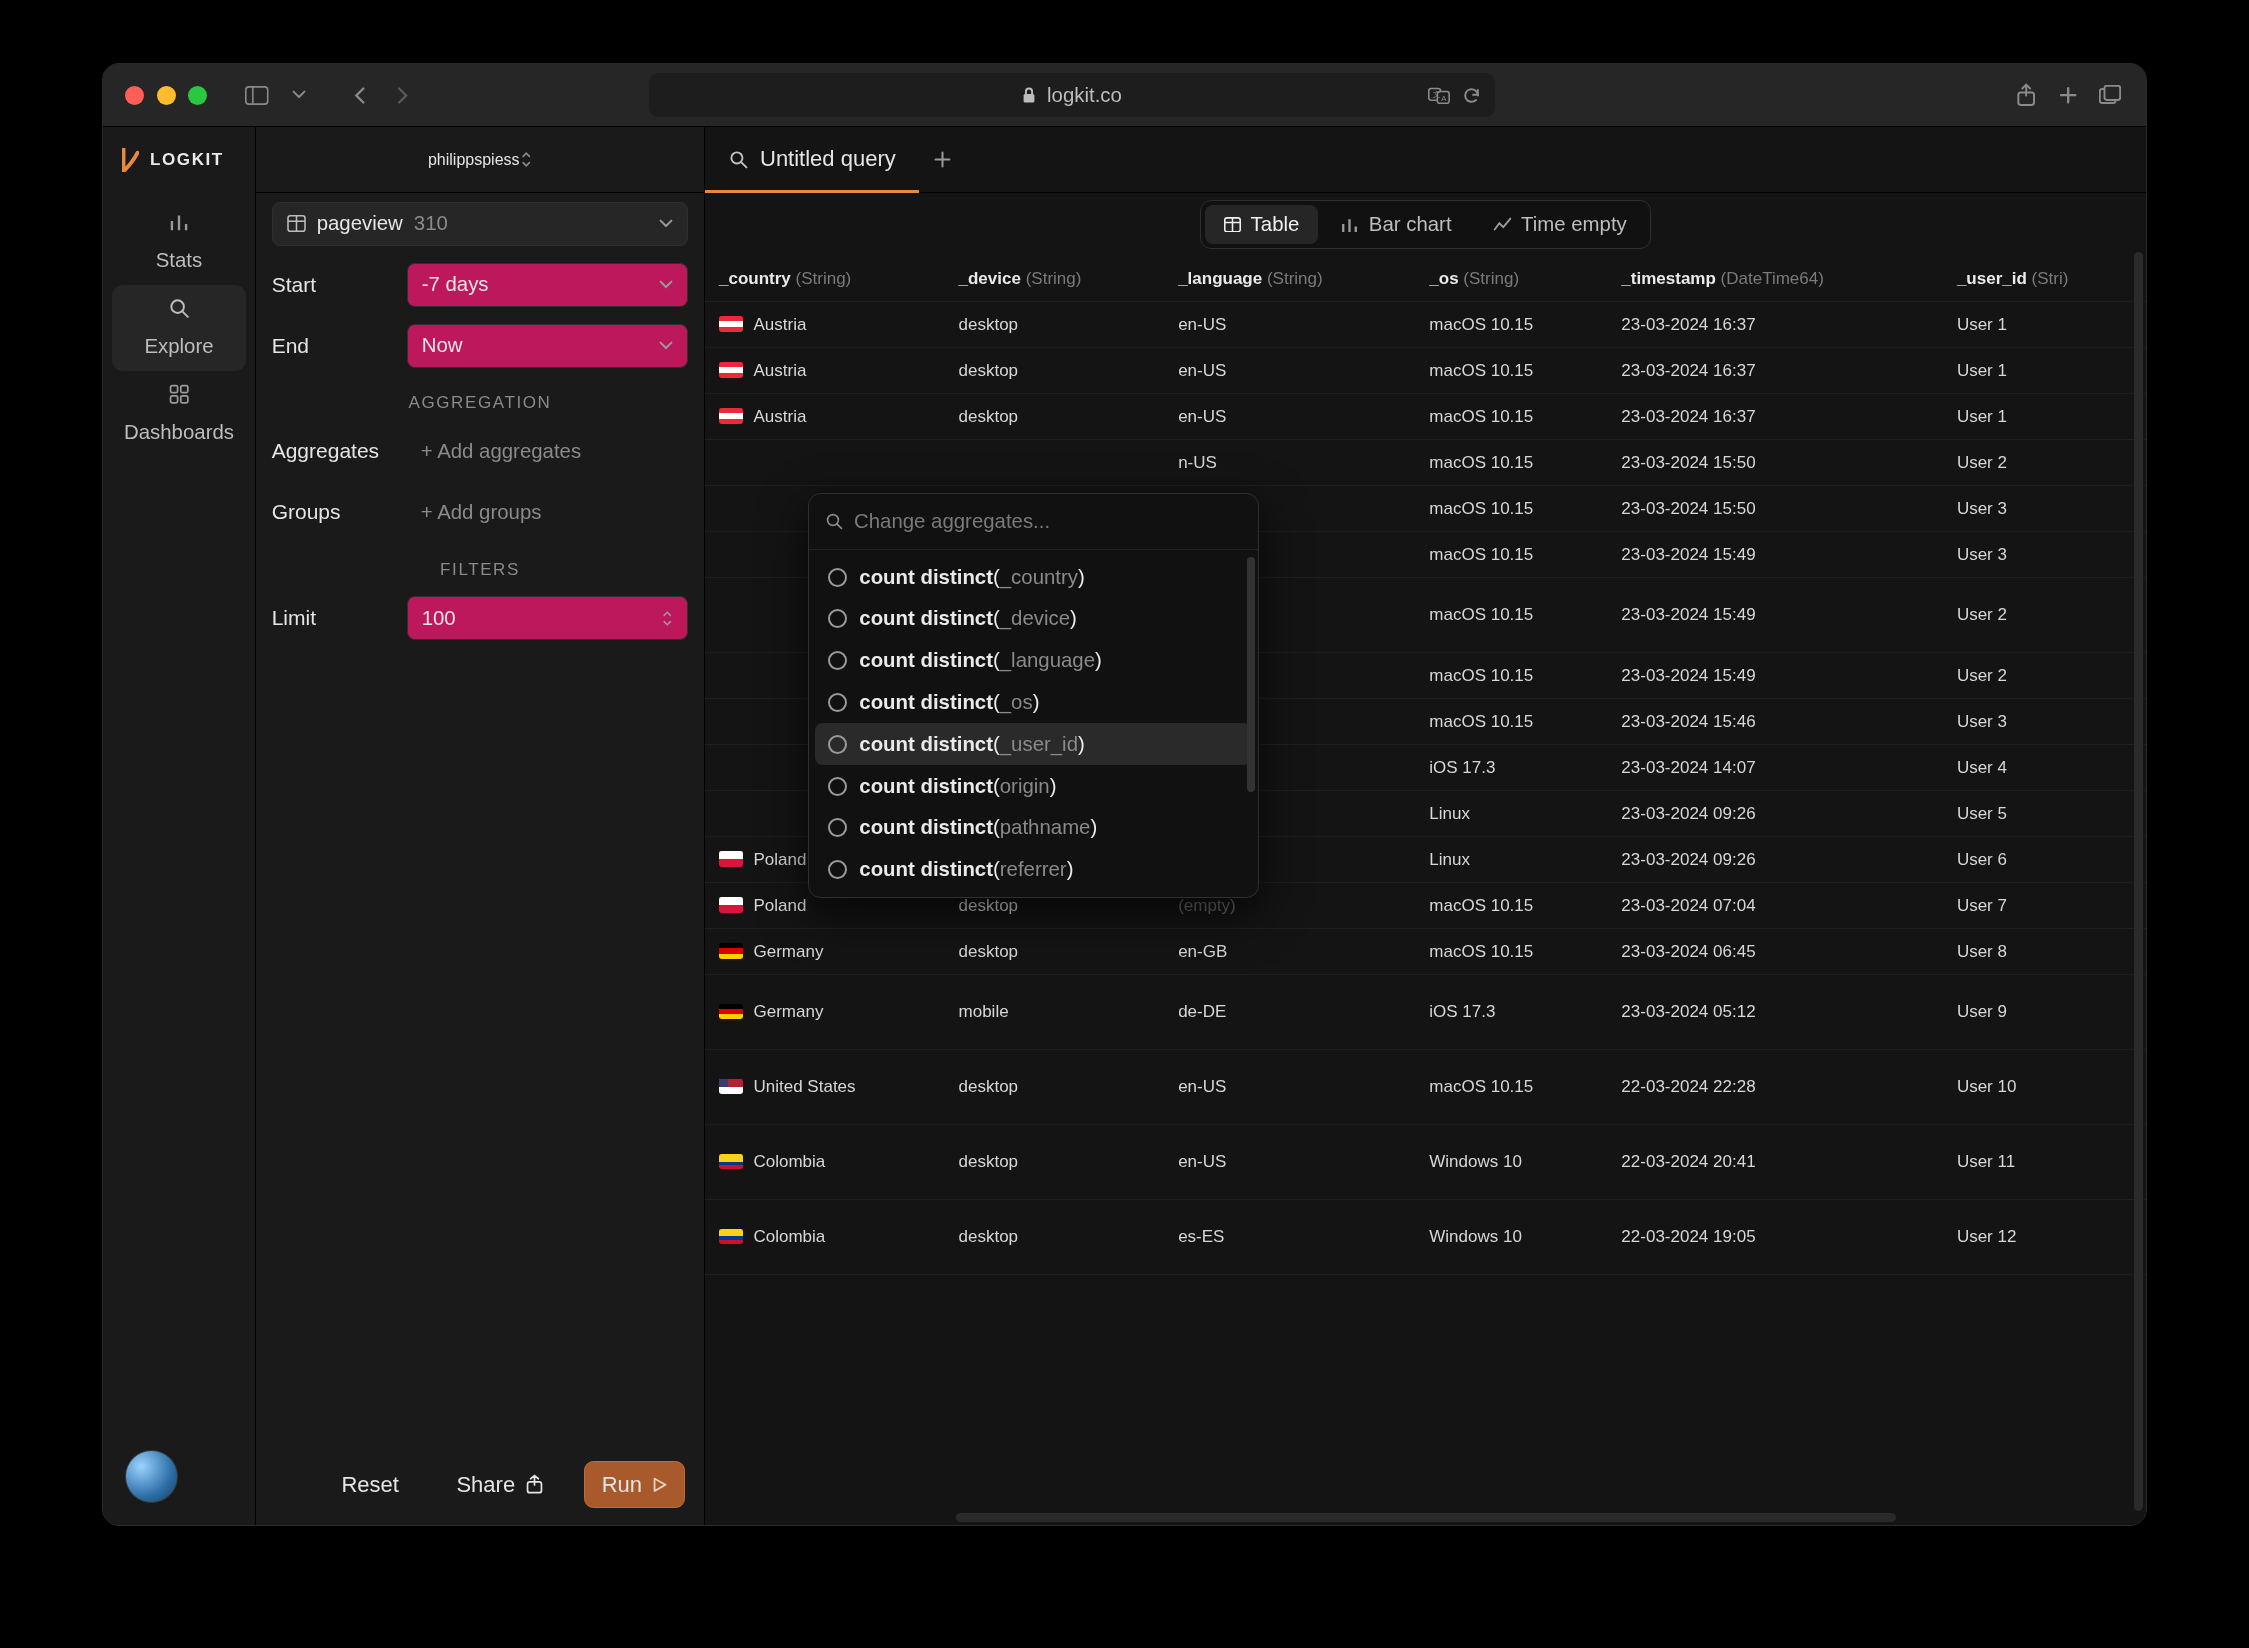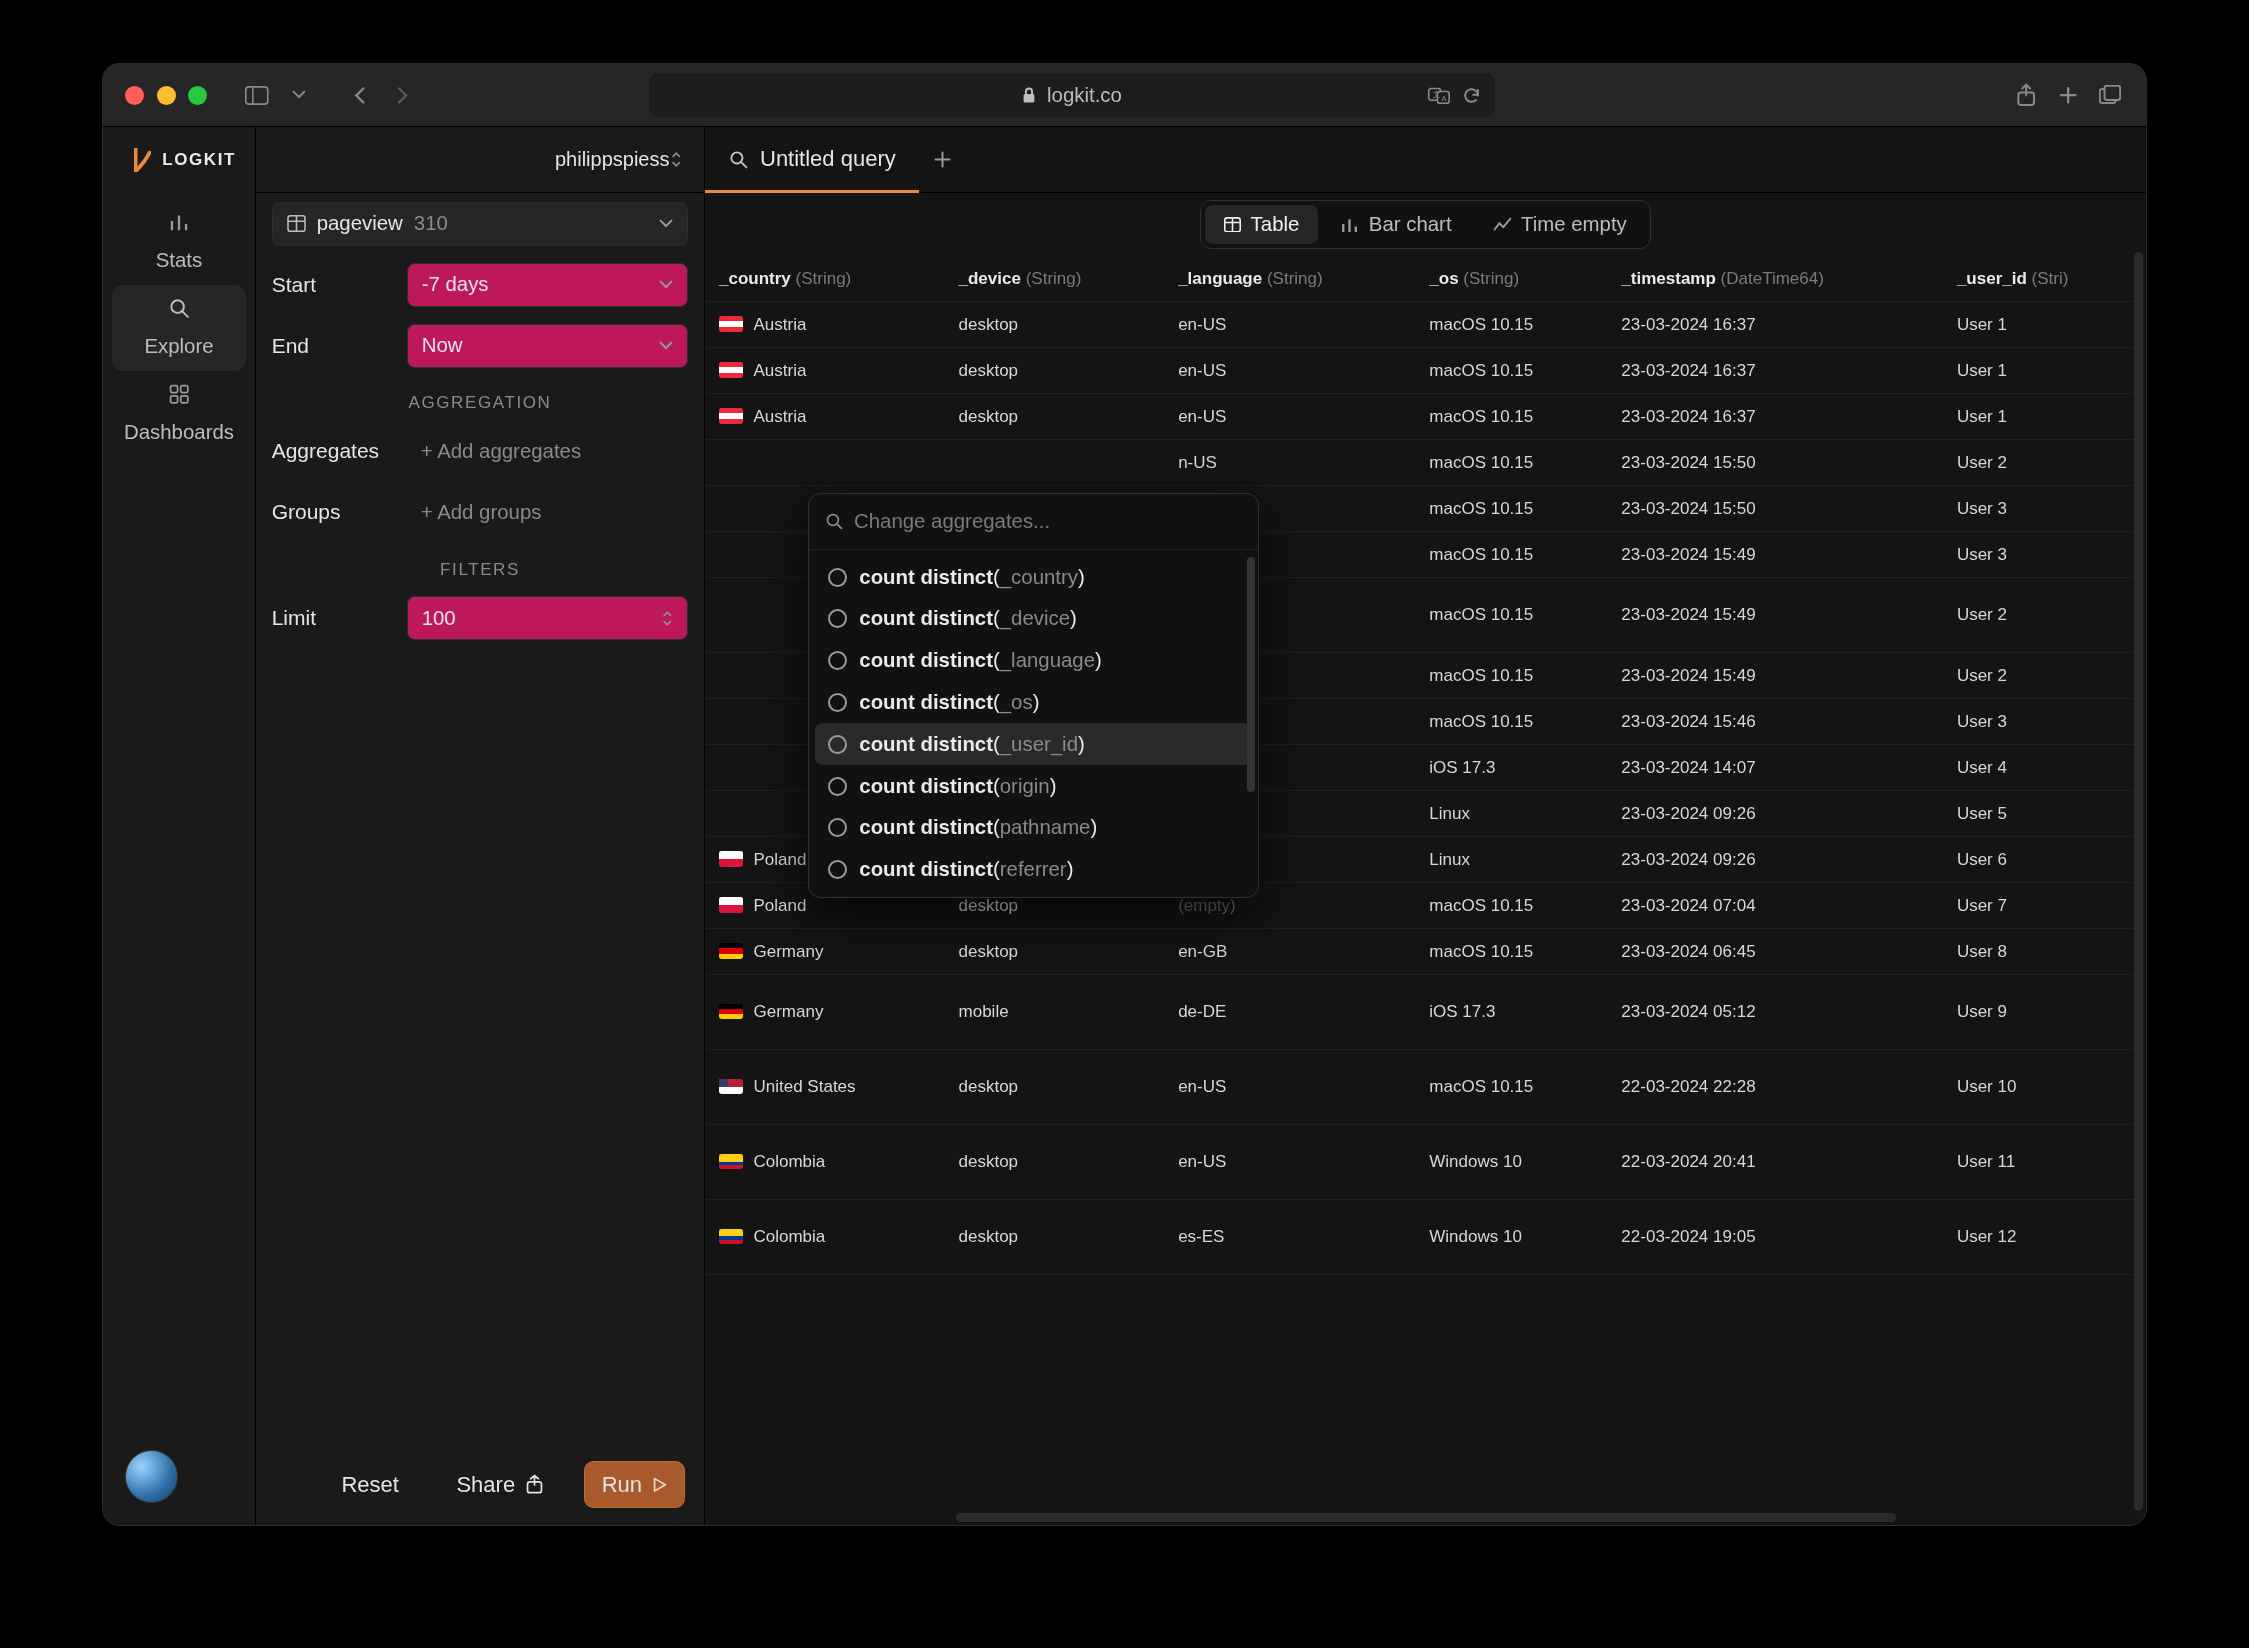--- a/index.html
+++ b/index.html
@@ -13,30 +13,30 @@
 .dot.yellow { background: #febc2e; }
 .dot.green { background: #28c840; }
 .tb-btn { width: 28px; height: 28px; display: flex; align-items: center; justify-content: center; color: #8a8a8a; border-radius: 4.7px; }
 .tb-btn.sidebar-toggle { margin-left: 22px; }
 .tb-address { flex: 0 0 auto; margin-left: 219px; width: 846px; height: 44px; background: #1d1d1d; border-radius: 9.4px; display: flex; align-items: center; justify-content: center; gap: 11px; color: #bdbdbd; font-size: 20.4px; position: relative; }
 .tb-address .lock { font-size: 17px; }
 .tb-address .tr-icons { position: absolute; right: 14px; display:flex; gap:11px; color:#8a8a8a; }
 .tb-spacer { flex: 1; }
 .appbody { display: flex; height: calc(100% - 63px); }
 .sidebar { width: 153px; background: #1a1a1a; border-right: 0.8px solid #000; display: flex; flex-direction: column; }
-.brand { height: 66px; display: flex; align-items: center; gap: 11px; padding: 0 19px; justify-content: flex-end; }
+.brand { height: 66px; display: flex; align-items: center; gap: 11px; padding: 0 19px; }
 .brand-logo { width: 17px; height: 23.5px; }
 .brand-name { font-size: 17px; letter-spacing: 1.6px; font-weight: 700; color: #eaeaea; }
 .nav { display: flex; flex-direction: column; padding-top: 6.3px; }
 .nav-item { display: flex; flex-direction: column; align-items: center; justify-content: center; height: 86px; color: #bdbdbd; font-size: 20.4px; gap: 17px; border-radius: 11px; margin: 0 9.4px; }
 .nav-item.active { background: #262626; }
 .nav-item .icn { font-size: 23.5px; color: #9a9a9a; }
 .avatar { margin-top: auto; margin-bottom: 22px; margin-left: 22px; width: 53px; height: 53px; border-radius: 50%; background: radial-gradient(circle at 30% 30%, #9bd3ff, #2d6fa8 60%, #163a56); border: 1.6px solid #3a3a3a; }
 .querypanel { width: 449px; background: #1a1a1a; border-right: 0.8px solid #000; display: flex; flex-direction: column; }
-.proj-select { height: 66px; border-bottom: 0.8px solid #000; display: flex; align-items: center; padding: 0 22px; justify-content: flex-end; color: #e5e5e5; font-size: 20px; }
+.proj-select { height: 66px; border-bottom: 0.8px solid #000; display: flex; align-items: center; padding: 0 22px; justify-content: center; color: #e5e5e5; font-size: 16px; }
 .proj-select .chev { color: #8a8a8a; }
 .field-row { display: flex; align-items: center; height: 61px; padding: 0 15.7px; gap: 0; }
 .field-label { width: 135px; text-align: left; color: #e5e5e5; font-size: 21px; padding-right: 14px; }
 .field-value { flex: 1; height: 44px; background: #be185d; border: 0.8px solid #2f2f2f; border-radius: 7.8px; display: flex; align-items: center; justify-content: space-between; padding: 0 14px; color: #e5e5e5; font-size: 20.4px; }
 .field-value .chev { color: #9a9a9a; }
 .section-hdr { text-align: center; color: #8a8a8a; font-size: 17px; letter-spacing: 1.6px; padding: 17px 0 7.8px; }
 .pill-btn { flex:1; height: 44px; display:flex; align-items:center; padding: 0 14px; color: #8a8a8a; font-size: 20.4px; border-radius: 7.8px; }
 .action-bar { margin-top: auto; height: 81px; display: flex; align-items: center; justify-content: flex-end; gap: 23.5px; padding: 0 19px; }
 .action-btn { height: 47px; padding: 0 17px; border-radius: 9.4px; display: flex; align-items: center; gap: 11px; color: #e5e5e5; font-size: 22px; }
 .action-btn.run { background: #a95a2c; border: 0.8px solid #c26a34; }

